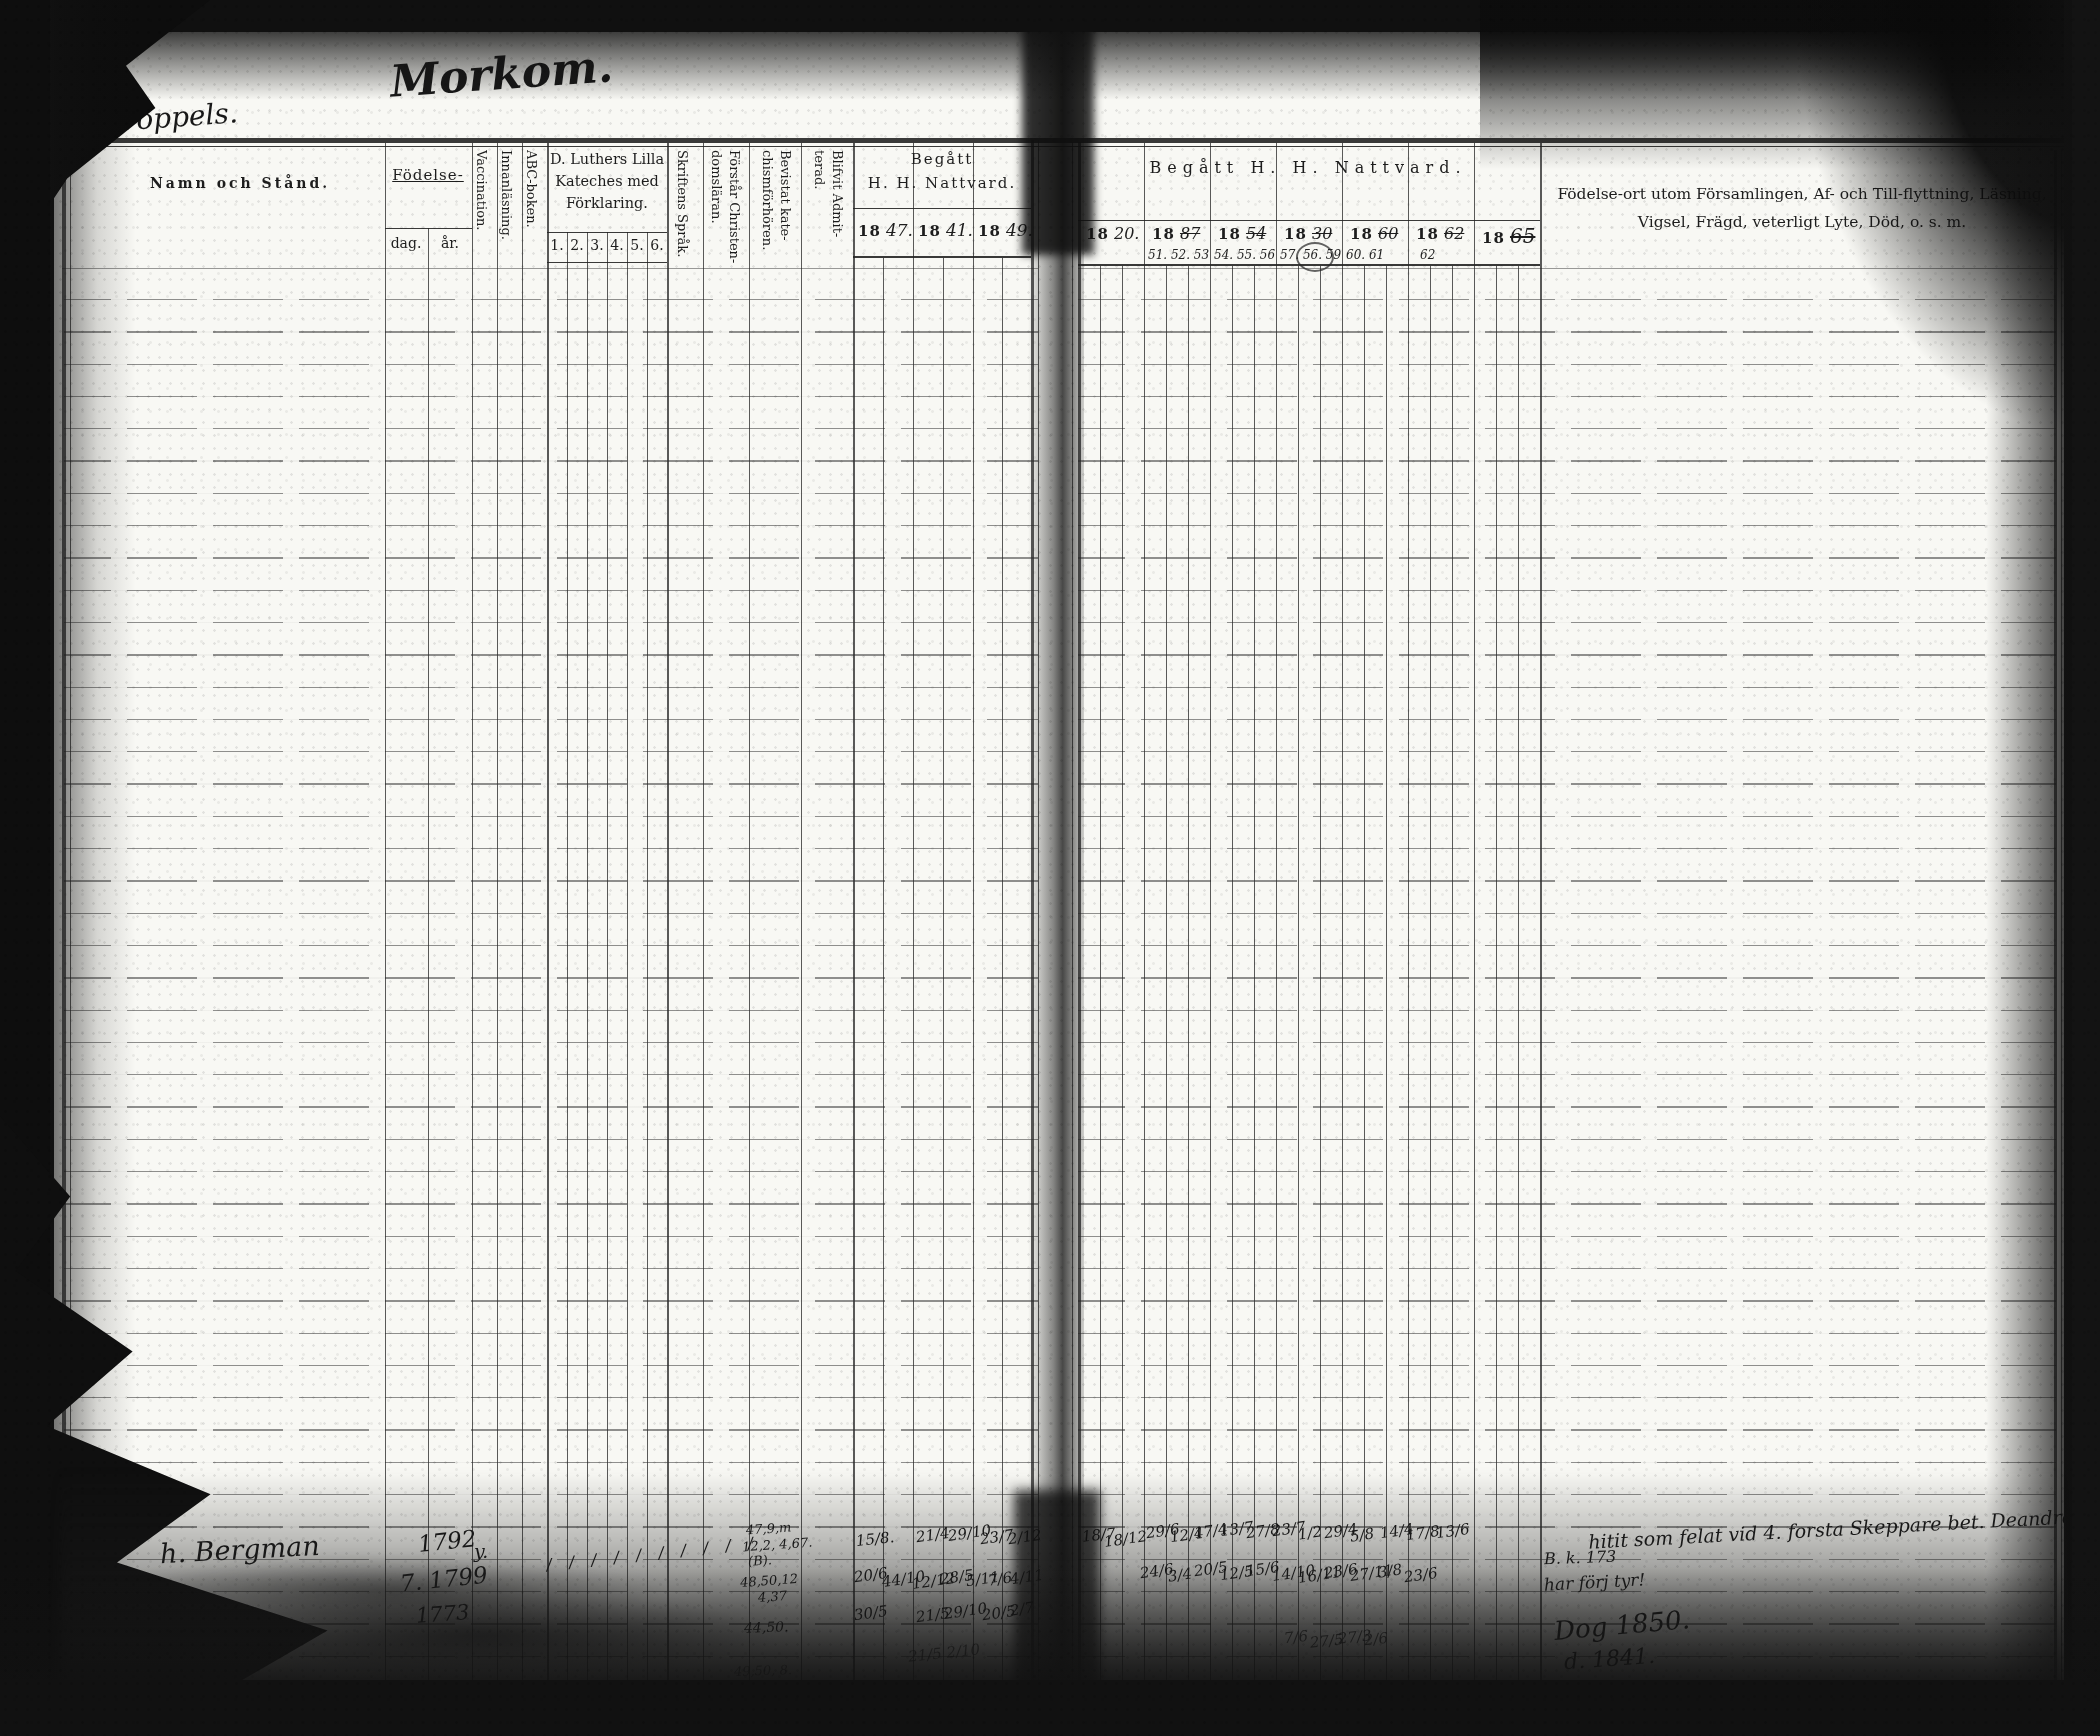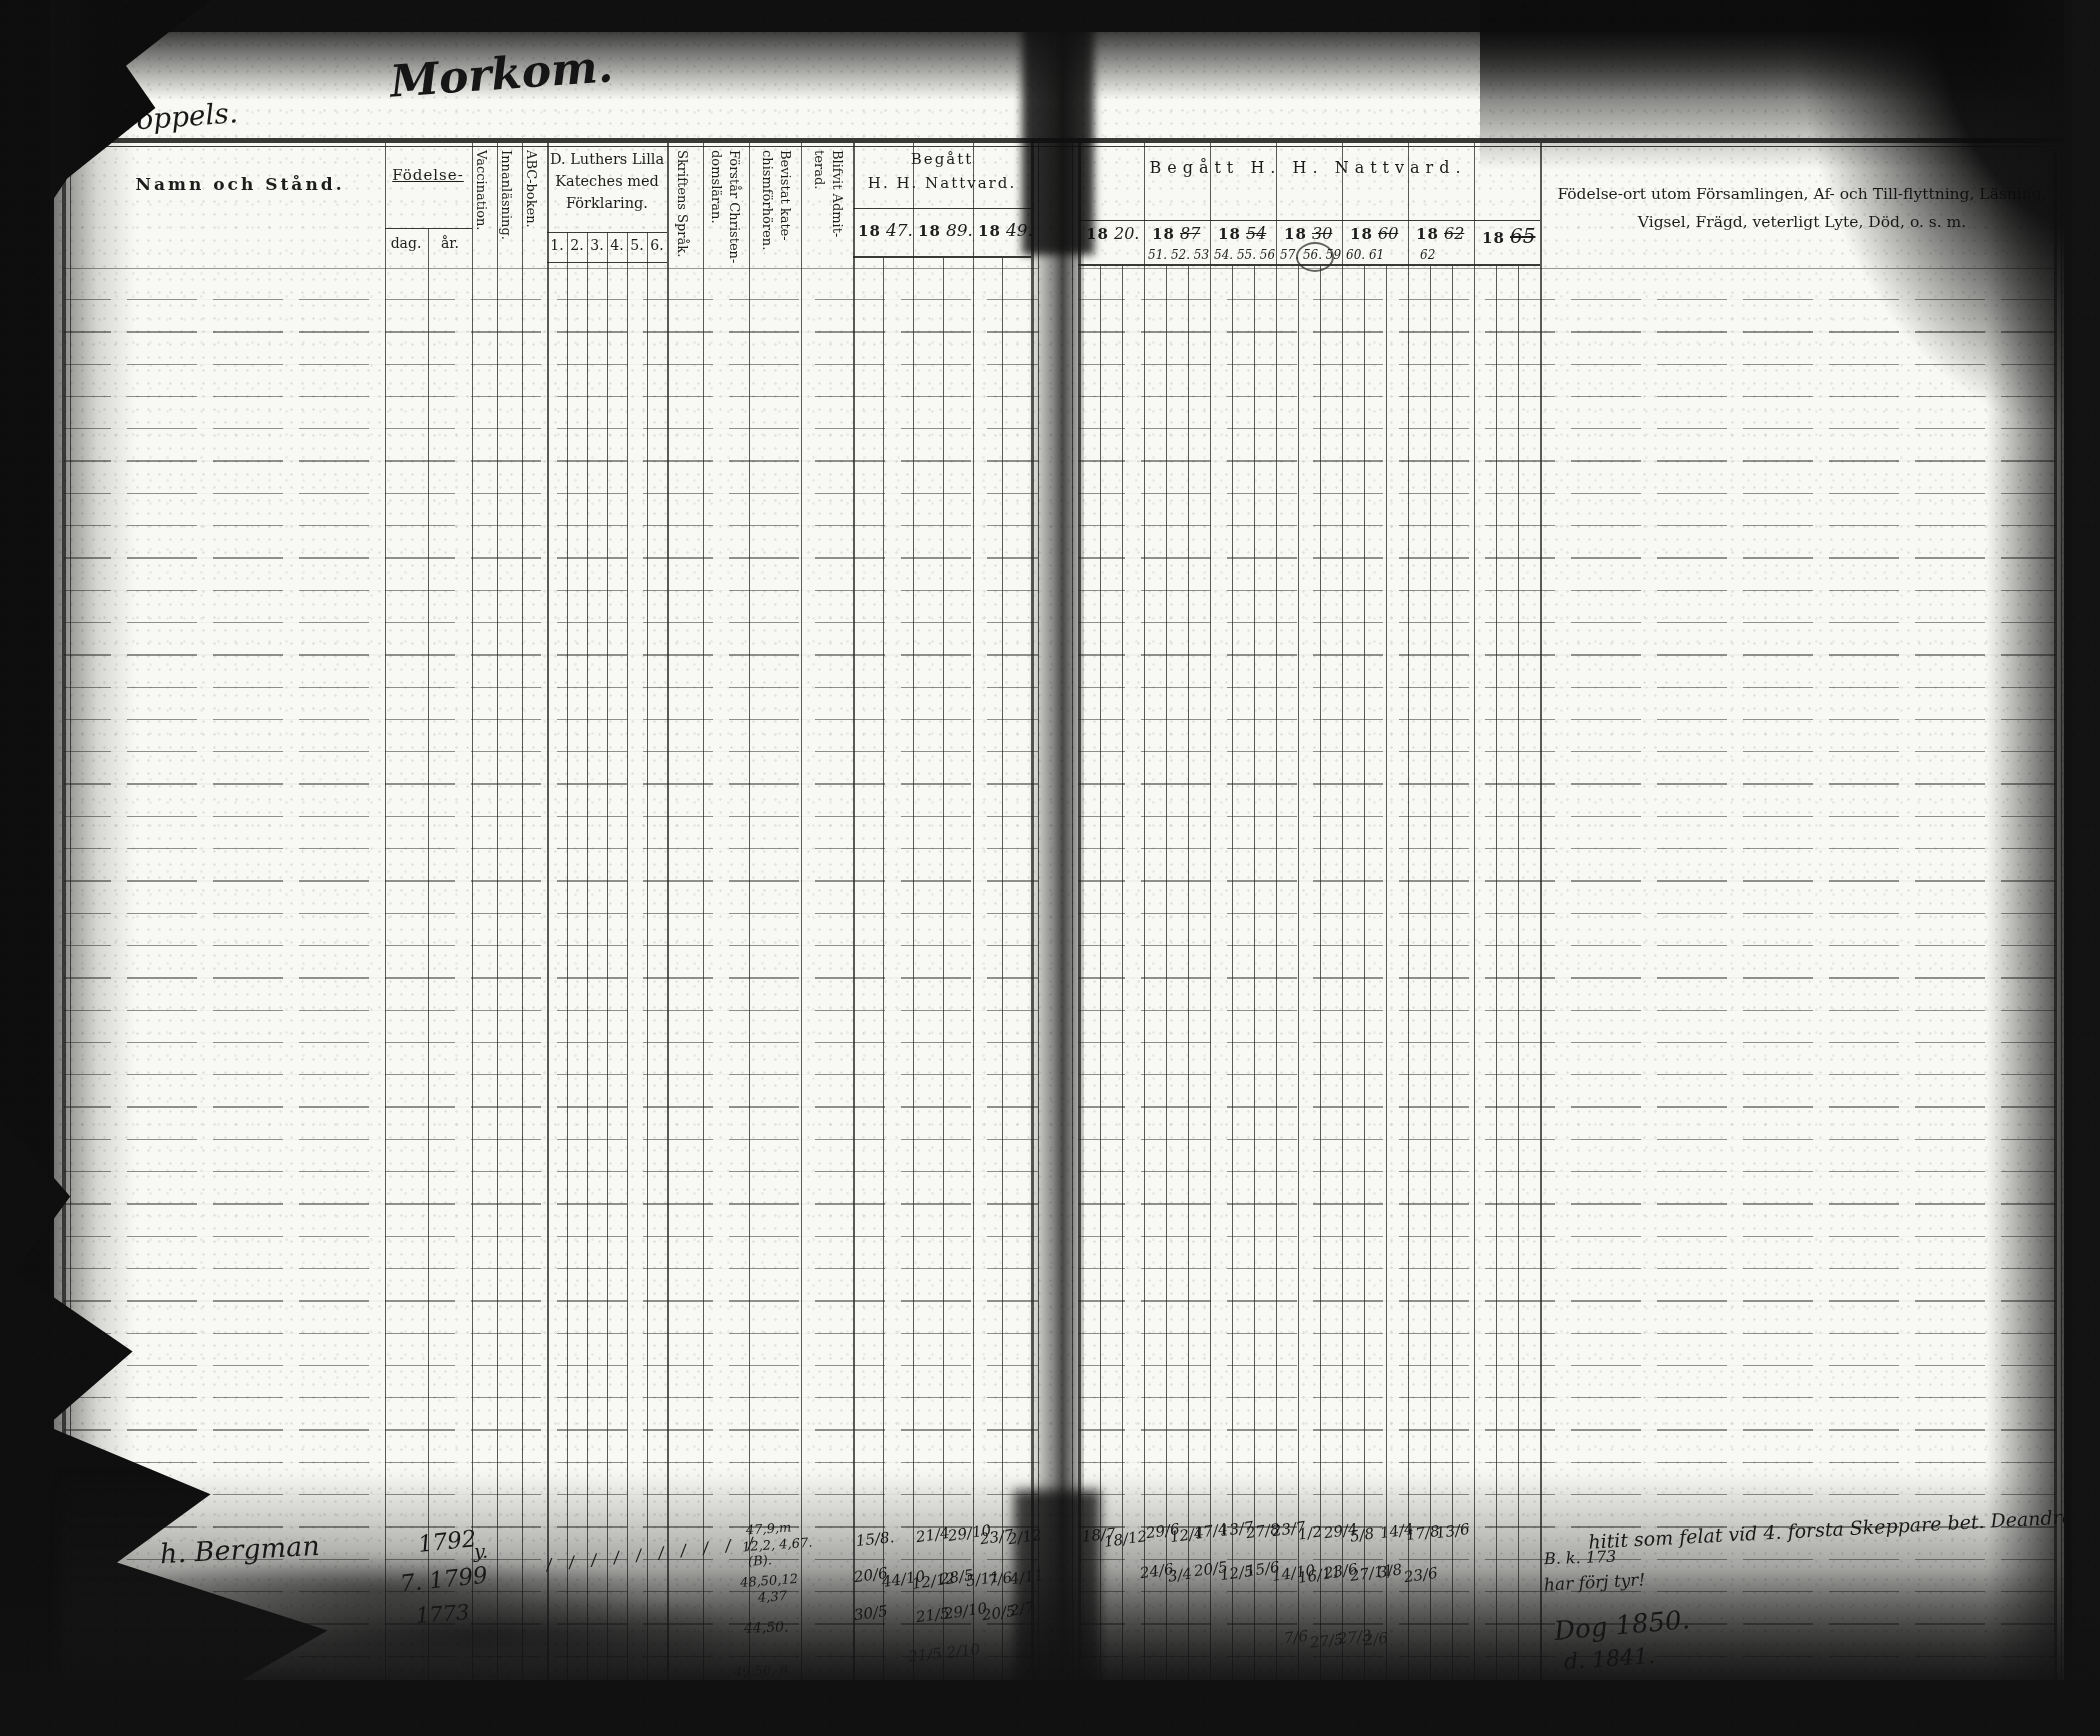--- a/index.html
+++ b/index.html
@@ -54,21 +54,21 @@
   .smear1{left:120px;top:1555px;width:540px;height:72px;filter:blur(5px);
     background:radial-gradient(ellipse,rgba(28,28,28,.62),rgba(28,28,28,0) 72%);}
   .smear2{left:190px;top:1592px;width:580px;height:86px;filter:blur(5px);
     background:radial-gradient(ellipse,rgba(24,24,24,.8),rgba(24,24,24,0) 72%);}
   .gutter{left:1028px;top:0;width:56px;height:100%;
     background:linear-gradient(90deg,rgba(20,20,20,0),rgba(22,22,22,.5) 45%,rgba(22,22,22,.78) 62%,rgba(25,25,25,.18));}
   .gutter-top{left:1022px;top:0;width:72px;height:255px;background:rgba(13,13,13,.85);filter:blur(4px);}
   .gutter-bot{left:1014px;top:1490px;width:86px;height:246px;background:rgba(13,13,13,.8);filter:blur(6px);}
   .hand-circle{position:absolute;border:2px solid rgba(35,35,35,.7);border-radius:50%;}
   
-  .hdr-big{font-size:17px;letter-spacing:3px;font-weight:700;}
+  .hdr-big{font-size:14px;letter-spacing:3px;font-weight:700;}
   .hdr-med{font-size:15px;letter-spacing:1px;text-decoration:underline;}
   .hdr-vert{font-size:13px;}
   .year-printed{font-size:15px;font-weight:700;letter-spacing:1px;}
 </style>
 </head>
 <body>
 
 <div id="scan">
   <div id="paper"></div>
 
@@ -170,21 +170,21 @@
 
     <span class="printed centerx" style="left:942px;top:152px;font-size:15px;letter-spacing:2px;">Begått</span>
     <span class="printed centerx" style="left:942px;top:176px;font-size:15px;letter-spacing:2px;">H. H. Nattvard.</span>
 
     <div class="printed" style="left:858px;top:222px;">
       <span class="year-printed">18</span>
       <span class="hand-inline" style="font-size:17px;">47.</span>
     </div>
     <div class="printed" style="left:918px;top:222px;">
       <span class="year-printed">18</span>
-      <span class="hand-inline" style="font-size:17px;">89.</span>
+      <span class="hand-inline" style="font-size:17px;">41.</span>
     </div>
     <div class="printed" style="left:978px;top:222px;">
       <span class="year-printed">18</span>
       <span class="hand-inline" style="font-size:17px;">49.</span>
     </div>
   </div>
 
   <div>
     <span class="printed centerx" style="left:1308px;top:160px;font-size:16px;letter-spacing:6px;">Begått  H.  H.  Nattvard.</span>
 

